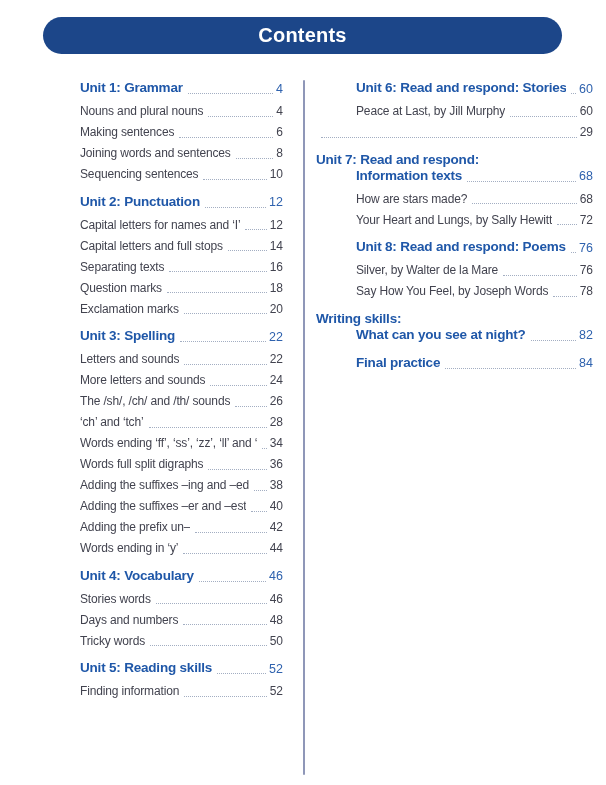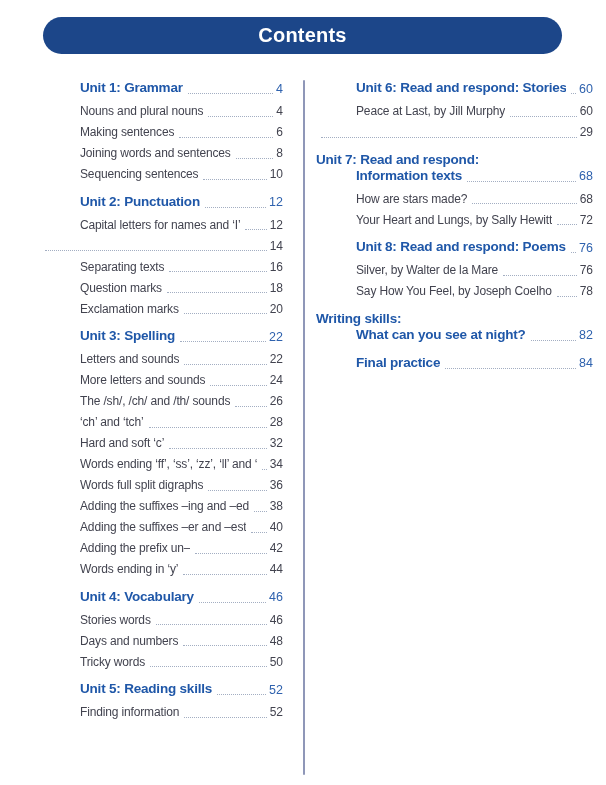--- a/index.html
+++ b/index.html
@@ -124,20 +124,21 @@
             <span class="label">Unit 2: Punctuation</span>
             <span class="leader"></span>
             <span class="page-num">12</span>
           </div>
           <div class="row i-row">
             <span class="label">Capital letters for names and ‘I’</span>
             <span class="leader"></span>
             <span class="page-num">12</span>
           </div>
           <div class="row i-row">
+            <span class="label">Capital letters and full stops</span>
             <span class="leader"></span>
             <span class="page-num">14</span>
           </div>
           <div class="row i-row">
             <span class="label">Separating texts</span>
             <span class="leader"></span>
             <span class="page-num">16</span>
           </div>
           <div class="row i-row">
             <span class="label">Question marks</span>
@@ -168,25 +169,20 @@
           </div>
           <div class="row i-row">
             <span class="label">The /sh/, /ch/ and /th/ sounds</span>
             <span class="leader"></span>
             <span class="page-num">26</span>
           </div>
           <div class="row i-row">
             <span class="label">‘ch’ and ‘tch’</span>
             <span class="leader"></span>
             <span class="page-num">28</span>
-          </div>
-          <div class="row i-row">
-            <span class="label">Hard and soft ‘c’</span>
-            <span class="leader"></span>
-            <span class="page-num">32</span>
           </div>
           <div class="row i-row">
             <span class="label">Words ending ‘ff’, ‘ss’, ‘zz’, ‘ll’ and ‘ck’</span>
             <span class="leader"></span>
             <span class="page-num">34</span>
           </div>
           <div class="row i-row">
             <span class="label">Words full split digraphs</span>
             <span class="leader"></span>
             <span class="page-num">36</span>
@@ -290,21 +286,21 @@
             <span class="label">Unit 8: Read and respond: Poems</span>
             <span class="leader"></span>
             <span class="page-num">76</span>
           </div>
           <div class="row i-row">
             <span class="label">Silver, by Walter de la Mare</span>
             <span class="leader"></span>
             <span class="page-num">76</span>
           </div>
           <div class="row i-row">
-            <span class="label">Say How You Feel, by Joseph Coelho</span>
+            <span class="label">Say How You Feel, by Joseph Words</span>
             <span class="leader"></span>
             <span class="page-num">78</span>
           </div>
         </div>
         <div class="section">
           <div class="h-block">
             <div class="h-line1">Writing skills:</div>
             <div class="row h-row2">
               <span class="label">What can you see at night?</span>
               <span class="leader"></span>

